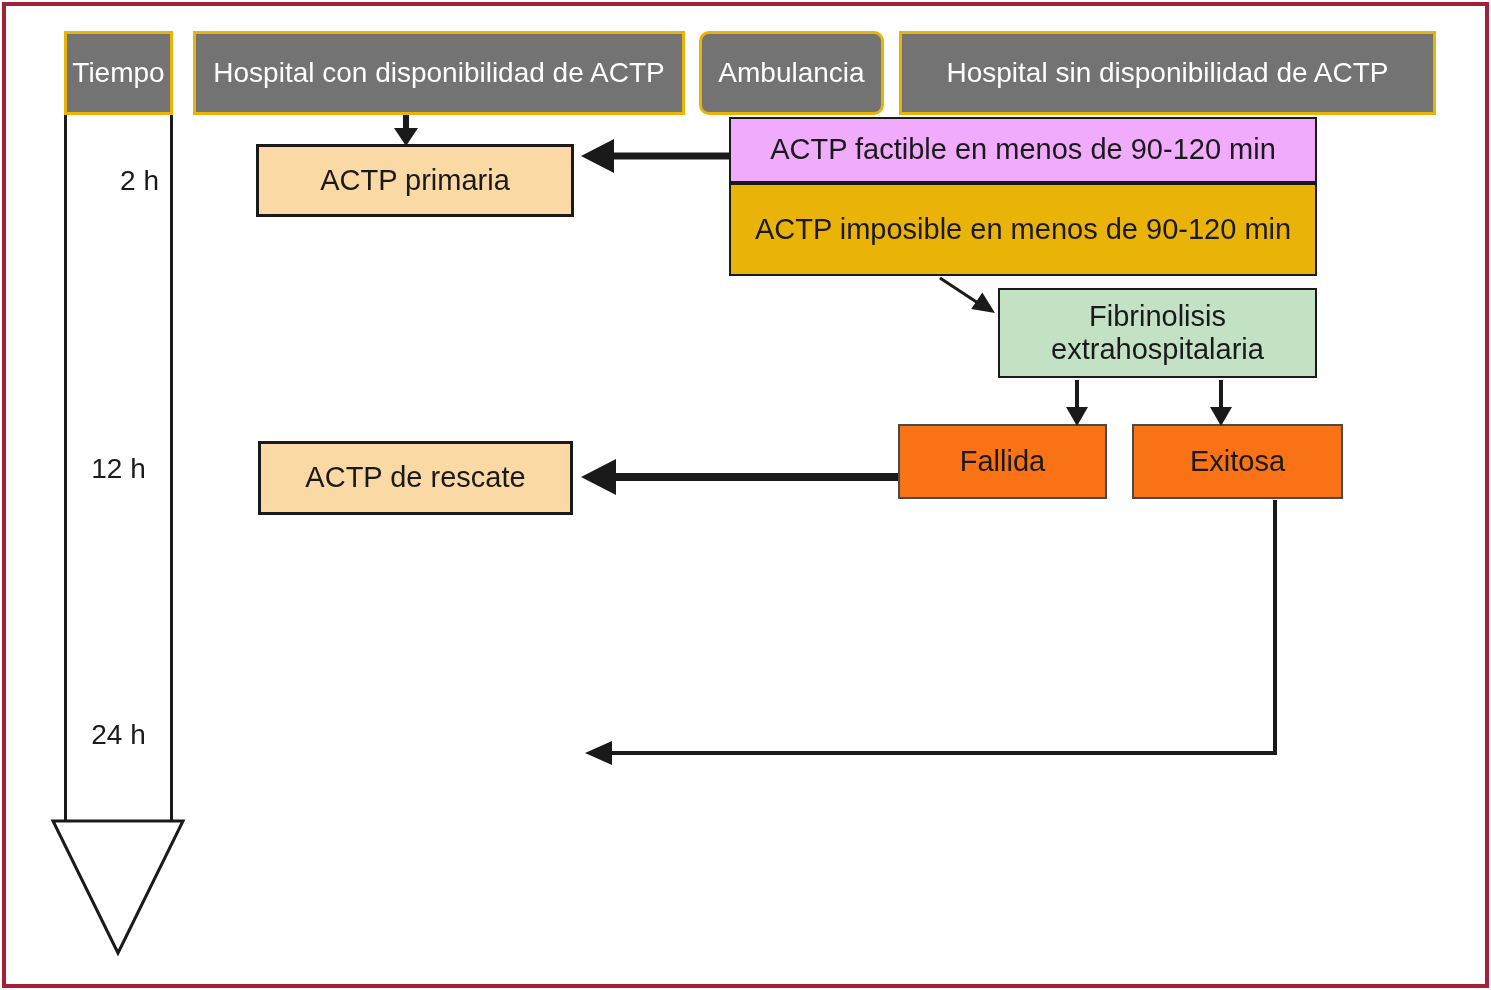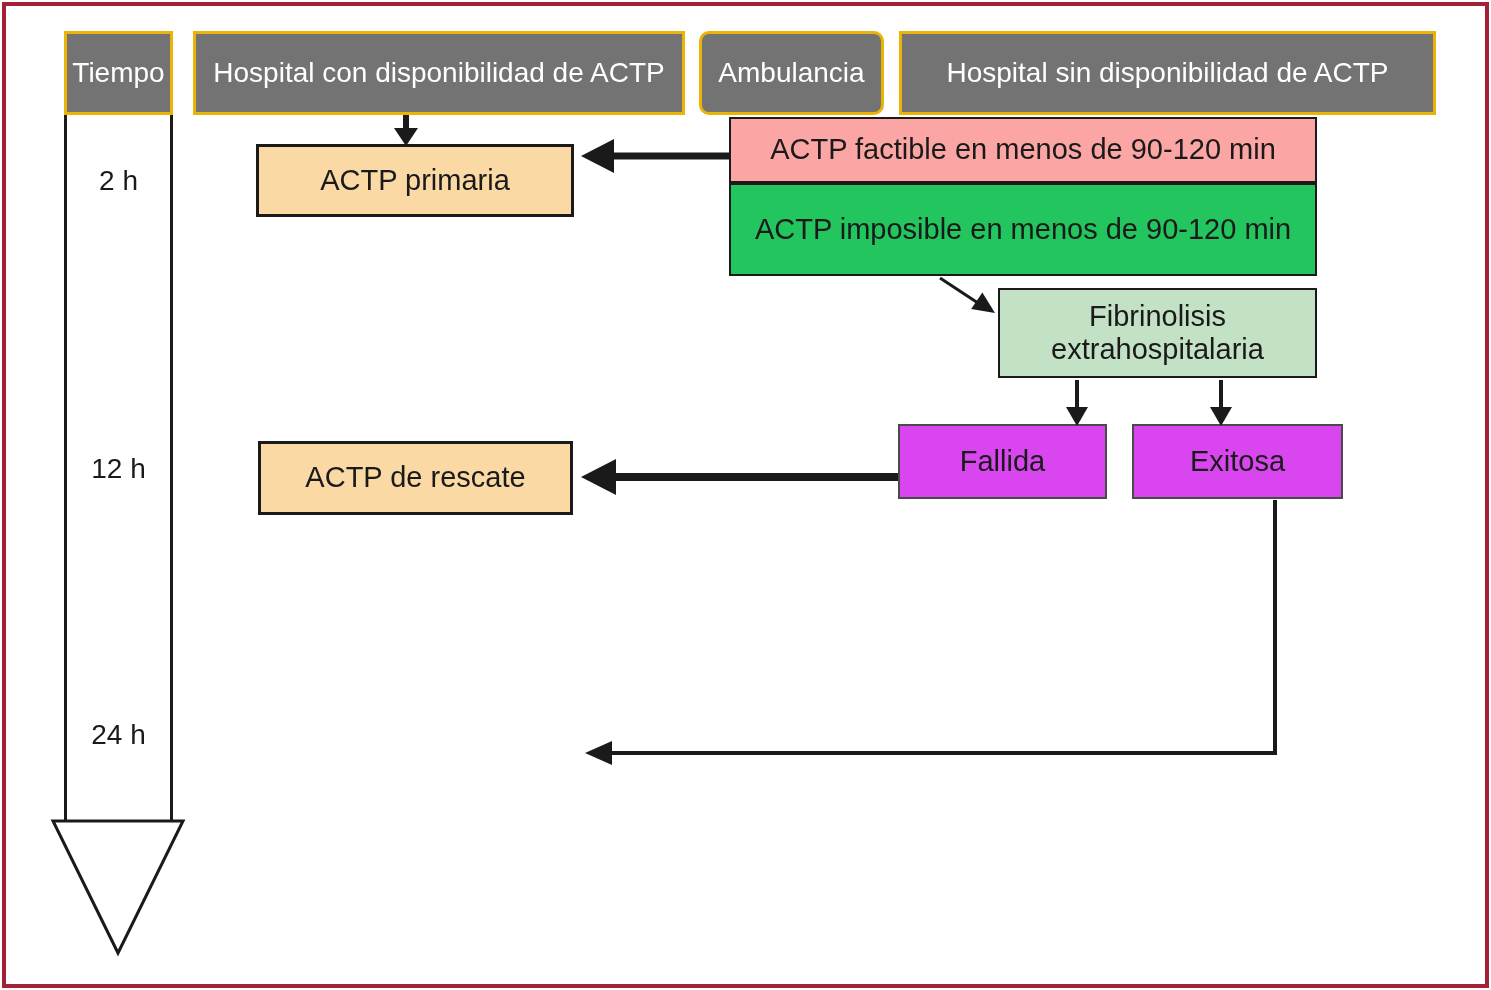--- a/index.html
+++ b/index.html
@@ -26,24 +26,24 @@
     box-sizing:border-box;
     text-align:center;
   }
   .node{
     position:absolute;
     display:flex;align-items:center;justify-content:center;
     font-size:29px;color:#1a1a1a;text-align:center;
     box-sizing:border-box;line-height:1.15;
   }
   .orange{background:#FBD9A5;border:3px solid #1a1a1a;}
-  .orange-thin{background:#fca5a5;border:2px solid #1a1a1a;}
-  .blue{background:#22c55e;border:2px solid #1a1a1a;}
+  .orange-thin{background:#f0abfc;border:2px solid #1a1a1a;}
+  .blue{background:#eab308;border:2px solid #1a1a1a;}
   .green{background:#C3E1C4;border:2px solid #1a1a1a;}
-  .white{background:#d946ef;border:2px solid #4a4a4a;}
+  .white{background:#f97316;border:2px solid #4a4a4a;}
   #time-column{
     position:absolute;left:64px;top:113px;width:109px;height:708px;
     border-left:3px solid #1a1a1a;border-right:3px solid #1a1a1a;
     box-sizing:border-box;background:#ffffff;
   }
   .tlabel{
     position:absolute;left:64px;width:109px;height:32px;
     text-align:center;font-size:28px;color:#1a1a1a;
   }
   #arrows{position:absolute;left:0;top:0;pointer-events:none;}
@@ -54,21 +54,21 @@
 <div id="figure">
   <div id="frame"></div>
 
   <div id="time-column"></div>
 
   <div class="hdr" style="left:64px;top:31px;width:109px;height:84px;">Tiempo</div>
   <div class="hdr" style="left:193px;top:31px;width:492px;height:84px;">Hospital con disponibilidad de ACTP</div>
   <div class="hdr" style="left:699px;top:31px;width:185px;height:84px;border-radius:10px;">Ambulancia</div>
   <div class="hdr" style="left:899px;top:31px;width:537px;height:84px;">Hospital sin disponibilidad de ACTP</div>
 
-  <div class="tlabel" style="top:165px;">2 h</div>
+  <div class="tlabel" style="top:165px;padding-left:21px;">2 h</div>
   <div class="tlabel" style="top:453px;">12 h</div>
   <div class="tlabel" style="top:719px;">24 h</div>
 
   <div class="node orange" style="left:256px;top:144px;width:318px;height:73px;">ACTP primaria</div>
   <div class="node orange-thin" style="left:729px;top:117px;width:588px;height:66px;">ACTP factible en menos de 90-120 min</div>
   <div class="node blue" style="left:729px;top:183px;width:588px;height:93px;">ACTP imposible en menos de 90-120 min</div>
   <div class="node green" style="left:998px;top:288px;width:319px;height:90px;padding:0 30px;">Fibrinolisis extrahospitalaria</div>
   <div class="node white" style="left:898px;top:424px;width:209px;height:75px;">Fallida</div>
   <div class="node white" style="left:1132px;top:424px;width:211px;height:75px;">Exitosa</div>
   <div class="node orange" style="left:258px;top:441px;width:315px;height:74px;">ACTP de rescate</div>

